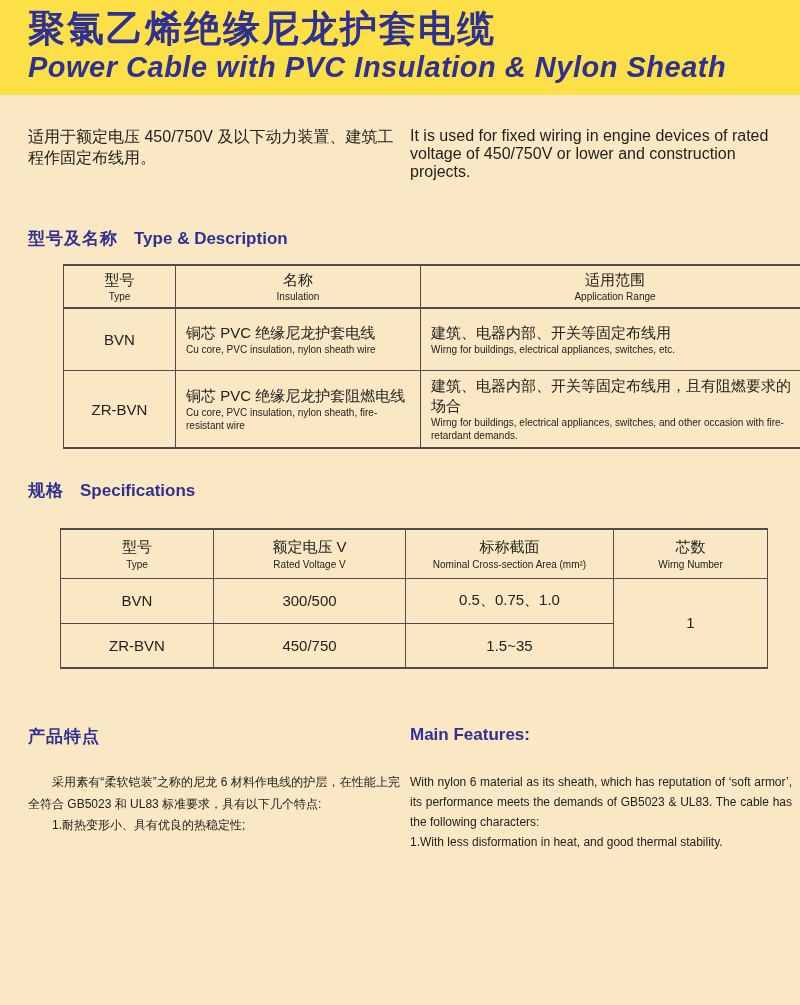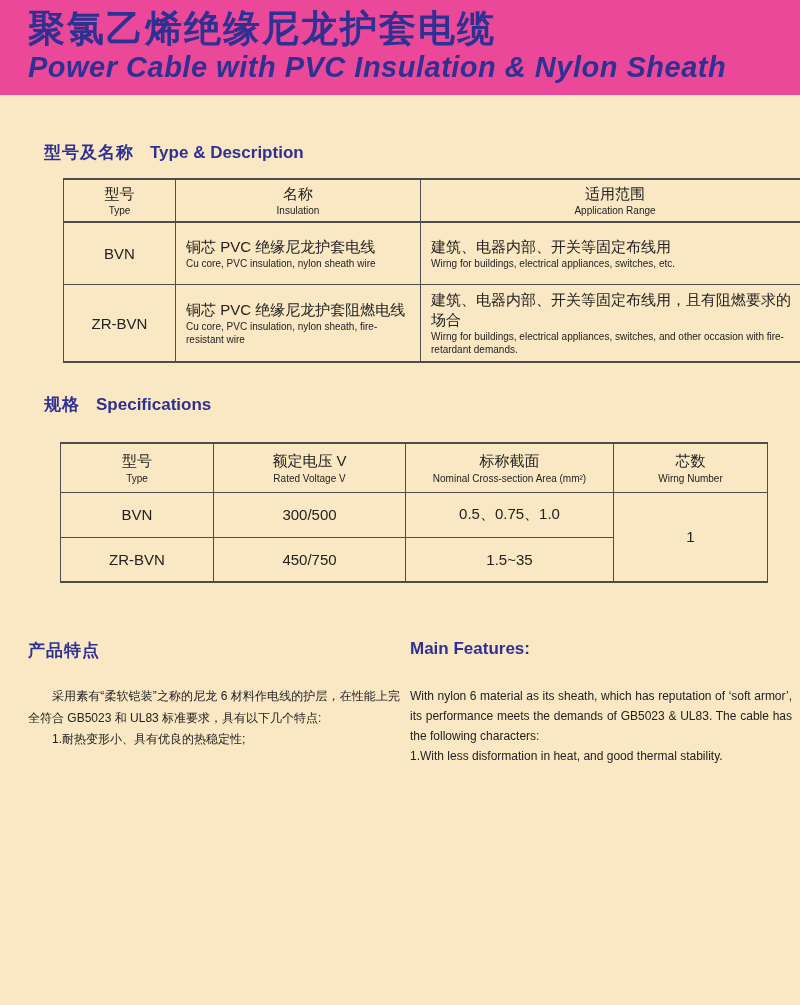--- a/index.html
+++ b/index.html
@@ -13,40 +13,40 @@
   html,body{margin:0;padding:0;}
   body{
     width:800px;height:1005px;
     background:#ffffff;
     font-family:"Liberation Sans","DejaVu Sans",sans-serif;
     color:var(--ink);
   }
   .page{width:800px;height:1005px;overflow:hidden;background:#fff;}
 
   
-  .masthead{background:#ec4899;height:95px;padding:6px 12px 0 28px;}
+  .masthead{background:#fde047;height:95px;padding:6px 12px 0 28px;}
   .title-cn{
     margin:0;color:var(--blue);font-weight:bold;
     font-size:37px;line-height:1.25;letter-spacing:2px;
   }
   .title-en{
     margin:0;color:var(--blue);font-weight:bold;font-style:italic;
     font-size:29px;line-height:1.1;letter-spacing:0.5px;
   }
 
   
   .content{background:var(--cream);height:910px;padding-top:16px;}
 
   .two-col{display:flex;padding:0 10px 0 28px;}
   .col-l{width:372px;flex:none;}
   .col-r{width:382px;flex:none;margin-left:10px;}
 
   .sec-head{
     display:flex;align-items:baseline;gap:16px;
-    padding-left:44px;color:var(--blue);font-weight:bold;
+    padding-left:28px;color:var(--blue);font-weight:bold;
   }
   .sec-head .cn{font-size:17px;letter-spacing:1px;}
   .sec-head .en{font-size:17px;}
   .sec1{margin-top:30px;}
   .sec2{margin-top:30px;}
 
   table{border-collapse:collapse;color:var(--ink);}
   td{border:1px solid var(--line);vertical-align:middle;}
   .cell-cn{display:block;font-size:15px;line-height:1.35;}
   .cell-en{display:block;font-size:10px;line-height:1.3;}
@@ -97,20 +97,28 @@
 
 <div class="page">
 
   <div class="masthead">
     <h1 class="title-cn">聚氯乙烯绝缘尼龙护套电缆</h1>
     <h2 class="title-en">Power Cable with PVC Insulation &amp; Nylon Sheath</h2>
   </div>
 
   <div class="content">
 
+    <div class="two-col">
+      <div class="col-l">
+        <p>适用于额定电压 450/750V 及以下动力装置、建筑工程作固定布线用。</p>
+      </div>
+      <div class="col-r">
+        <p>It is used for fixed wiring in engine devices of rated voltage of 450/750V or lower and construction projects.</p>
+      </div>
+    </div>
 
     <div class="sec-head sec1">
       <span class="cn">型号及名称</span>
       <span class="en">Type &amp; Description</span>
     </div>
 
     <table class="table1">
       <tbody>
           <tr>
         <td class="c-type">

